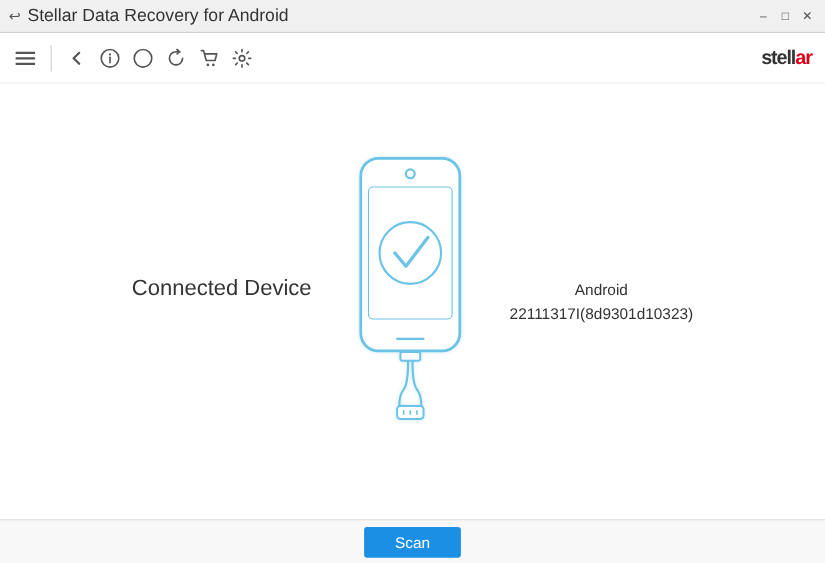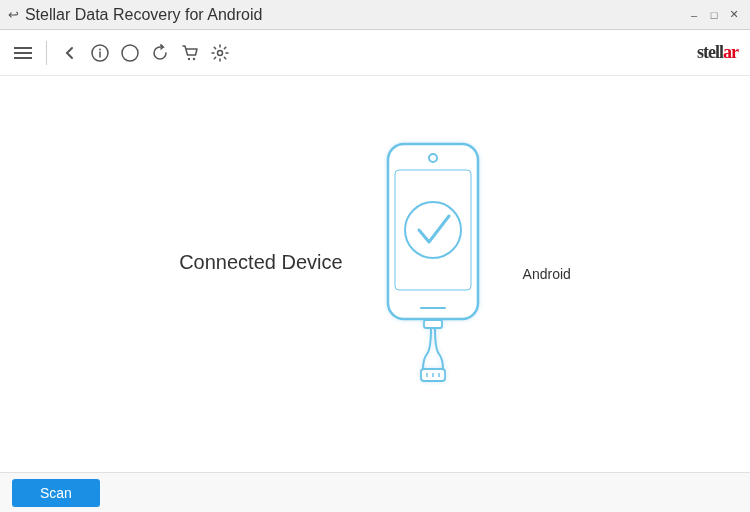--- a/index.html
+++ b/index.html
@@ -95,21 +95,20 @@
 
     .toolbar-right {
       margin-left: auto;
       font-size: 18px;
       font-weight: bold;
       letter-spacing: -1px;
     }
 
     .stellar-logo {
       color: #333;
-      font-family: Liberation Serif, serif;
     }
 
     .stellar-logo span.red {
       color: #e0001a;
     }
 
     
     .main-content {
       display: flex;
       flex-direction: row;
@@ -158,21 +157,21 @@
     .bottom-bar {
       position: absolute;
       bottom: 0;
       left: 0;
       right: 0;
       height: 40px;
       background: #f8f8f8;
       border-top: 1px solid #e0e0e0;
       display: flex;
       align-items: center;
-      justify-content: flex-start;
+      justify-content: center;
       padding: 0 12px;
     }
 
     .scan-button {
       background: #1a8fe3;
       color: #fff;
       border: none;
       padding: 6px 28px;
       font-size: 14px;
       border-radius: 3px;
@@ -279,18 +278,19 @@
 
       <rect x="78" y="235" width="24" height="12" rx="3" stroke="#6bc4e8" stroke-width="1.8" fill="white"></rect>
       <line x1="84" y1="239" x2="84" y2="243" stroke="#6bc4e8" stroke-width="1.5"></line>
       <line x1="90" y1="239" x2="90" y2="243" stroke="#6bc4e8" stroke-width="1.5"></line>
       <line x1="96" y1="239" x2="96" y2="243" stroke="#6bc4e8" stroke-width="1.5"></line>
     </svg>
   </div>
 
   <div class="device-info">
     <div class="device-name">Android</div>
+    <div class="device-id">22111317I(8d9301d10323)</div>
   </div>
 </div>
 
 <div class="bottom-bar">
   <button class="scan-button">Scan</button>
 </div>
 
 </body></html>

